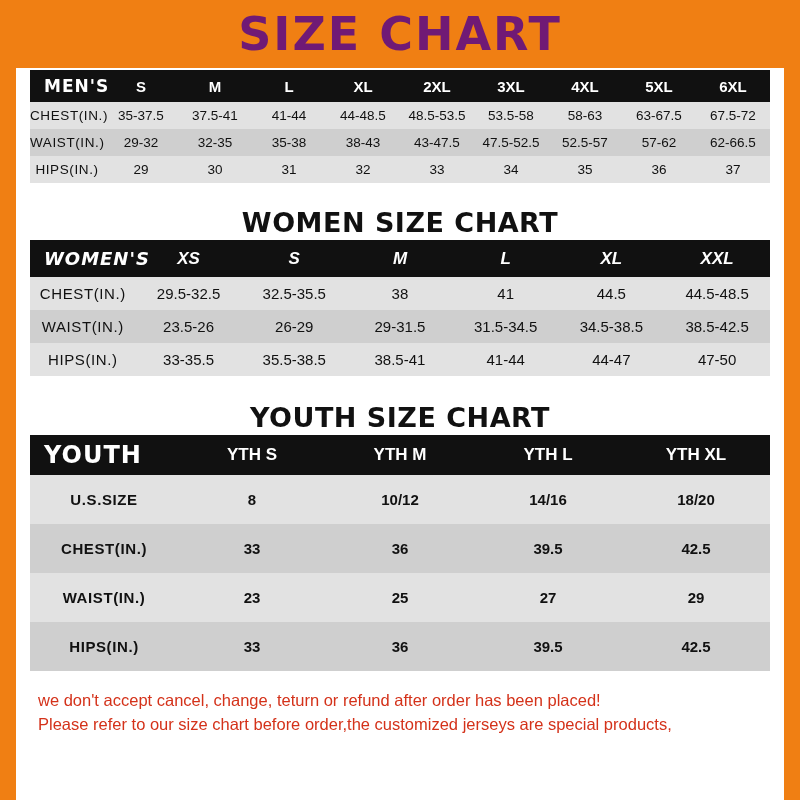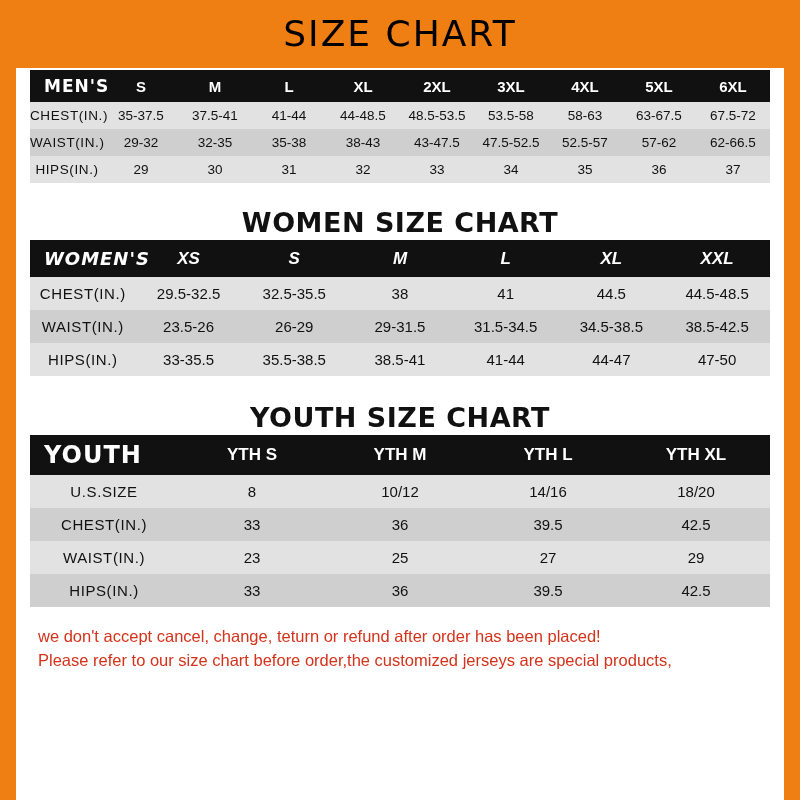--- a/index.html
+++ b/index.html
@@ -25,24 +25,24 @@
   .banner {
     background: #f07f13;
     height: 68px;
     display: flex;
     align-items: center;
     justify-content: center;
     margin: 0 -16px;
   }
   .banner-title {
     font-family: "DejaVu Sans", sans-serif;
-    font-weight: normal;
-    font-size: 36px;
+    font-weight: bold;
+    font-size: 46px;
     letter-spacing: 2px;
-    color: #000000;
+    color: #701a75;
     line-height: 1;
   }
   .section-title {
     text-align: center;
     font-family: "DejaVu Sans", sans-serif;
     font-weight: bold;
     font-size: 27px;
     letter-spacing: 0.5px;
     color: #111111;
   }
@@ -89,21 +89,21 @@
   tr.band-dark td { background: #cfcfcf; }
 
   
   table.women thead th { height: 37px; font-size: 17px; font-style: italic; }
   table.women thead th.rowhead { font-size: 18px; }
   table.women tbody td { height: 33px; font-size: 15px; }
   table.women tbody td.rowhead { font-size: 15px; }
 
   table.youth thead th { height: 40px; font-size: 17px; }
   table.youth thead th.rowhead { font-size: 24px; }
-  table.youth tbody td { height: 33px; font-size: 15px; }
+  table.youth tbody td { height: 49px; font-size: 15px; font-weight: bold; }
   table.youth tbody td.rowhead { font-size: 15px; }
 
   .notice {
     margin: 18px 22px 0 22px;
     color: #d4321a;
     font-size: 16.5px;
     line-height: 1.45;
     font-family: "Liberation Sans", sans-serif;
   }
 </style>

